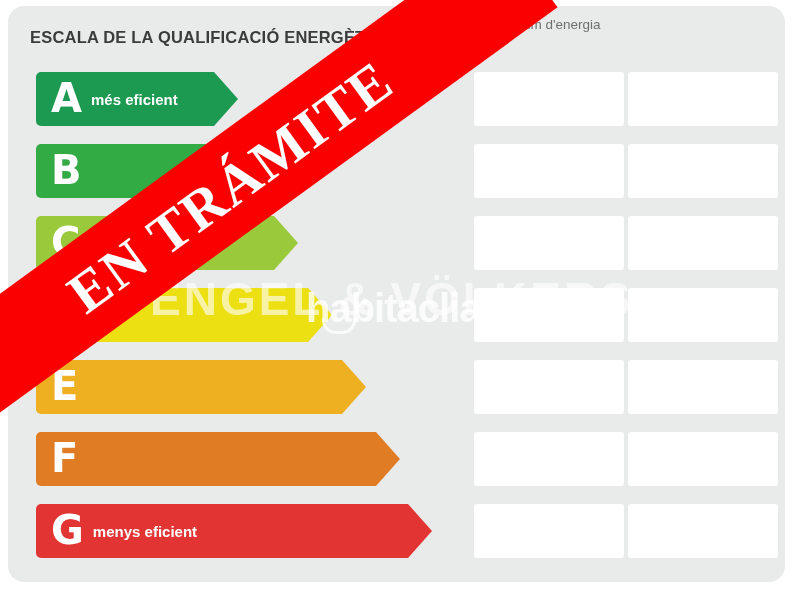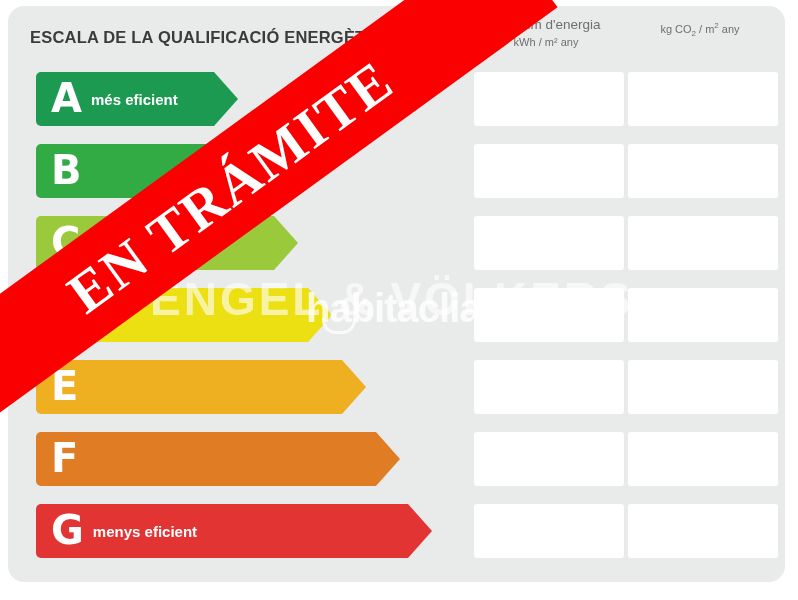--- a/index.html
+++ b/index.html
@@ -209,25 +209,23 @@
 <body>
 
 <div id="stage">
 
   <div class="card">
 
     <div class="scale-title">ESCALA DE LA QUALIFICACIÓ ENERGÈTICA</div>
 
     <div class="col-head" id="col-head-1">
       <span class="ch-main">Consum d'energia</span>
-      <span class="ch-sub">kWh / m² any</span>
     </div>
 
     <div class="col-head" id="col-head-2">
-      <span class="ch-sub"><span>kg CO</span><sub>2</sub><span> / m</span><sup>2</sup><span> any</span></span>
     </div>
 
     <div class="rows" id="rating-rows">
         <div class="row" style="top: 66px; height: 54px;">
           <div class="bar-wrap" style="width: 178px;">
             <div class="bar" style="background: rgb(29, 154, 82); color: rgb(29, 154, 82);">
               <span class="letter">A</span>
               <span class="caption">més eficient</span>
             </div>
           </div>

